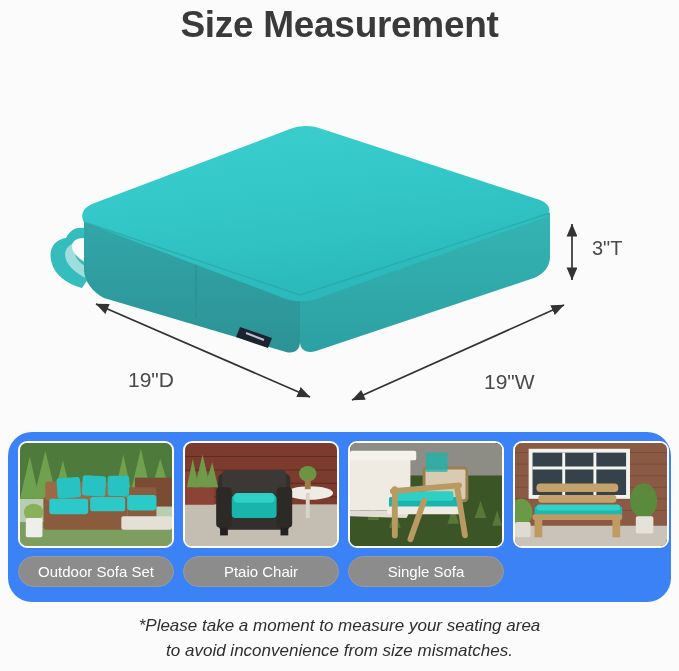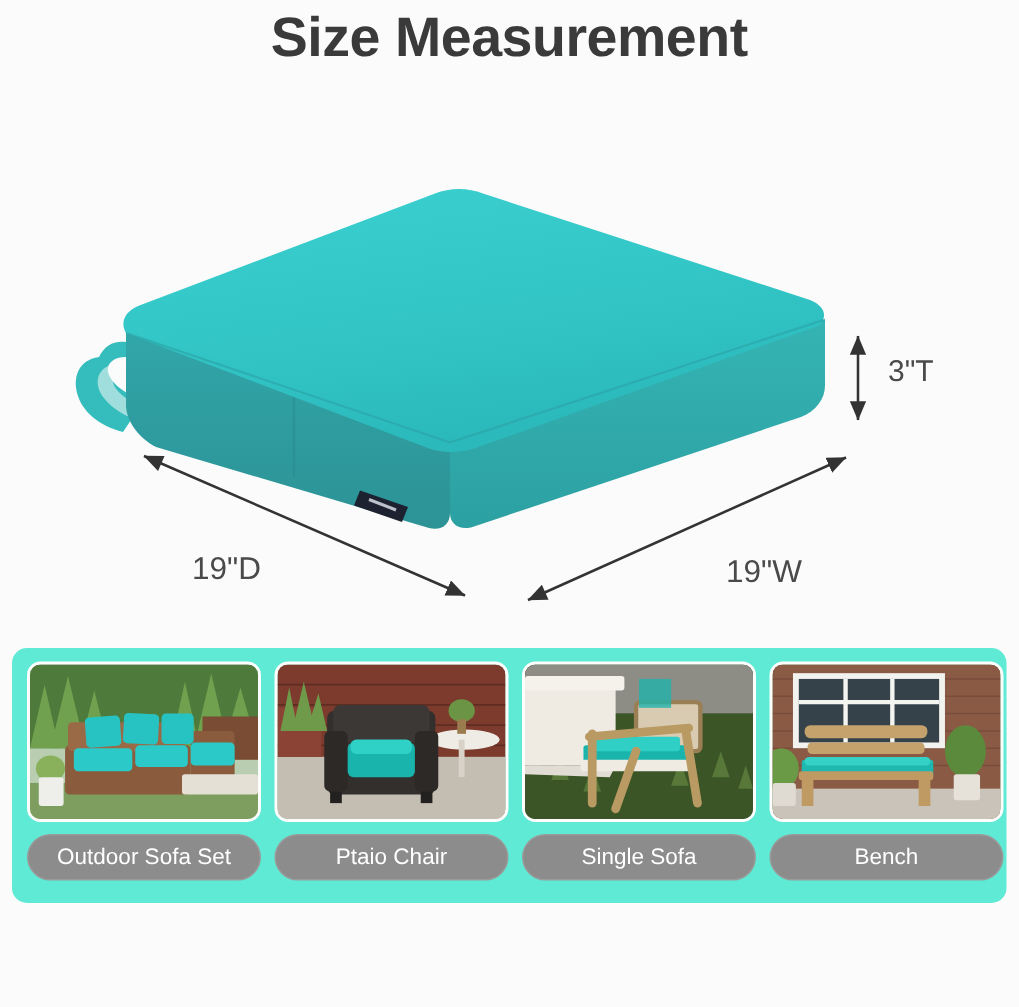--- a/index.html
+++ b/index.html
@@ -32,22 +32,22 @@
     white-space:nowrap;
   }
   #lbl-thick { left:592px; top:185px; font-size:20px; }
   #lbl-depth { left:128px; top:316px; font-size:21px; }
   #lbl-width { left:484px; top:318px; font-size:21px; }
 
   
   .gallery {
     position:absolute; left:8px; top:432px;
     width:663px; height:170px;
-    background:#5eead4;
-    border-radius:10px;
+    background:#3b82f6;
+    border-radius:24px;
     padding-left:13px;
   }
   .gal-row {
     position:absolute; left:10px; top:9px;
     width:643px; height:107px;
     display:flex; gap:9px;
   }
   .photo {
     position:relative;
     width:156px; height:107px;
@@ -304,18 +304,21 @@
           <ellipse cx="6" cy="72" rx="12" ry="14" fill="#6b9a46"></ellipse>
           <rect x="0" y="82" width="16" height="16" rx="2" fill="#dfdbd2"></rect>
         </svg>
       </div>
     </div>
 
     <div class="lbl-row">
       <div class="pill">Outdoor Sofa Set</div>
       <div class="pill">Ptaio Chair</div>
       <div class="pill">Single Sofa</div>
-      <div class="pill">Bench</div>
     </div>
   </div>
 
+  <div class="footer">
+    <div>*Please take a moment to measure your seating area</div>
+    <div>to avoid inconvenience from size mismatches.</div>
+  </div>
 
 </div>
 
 </body></html>

